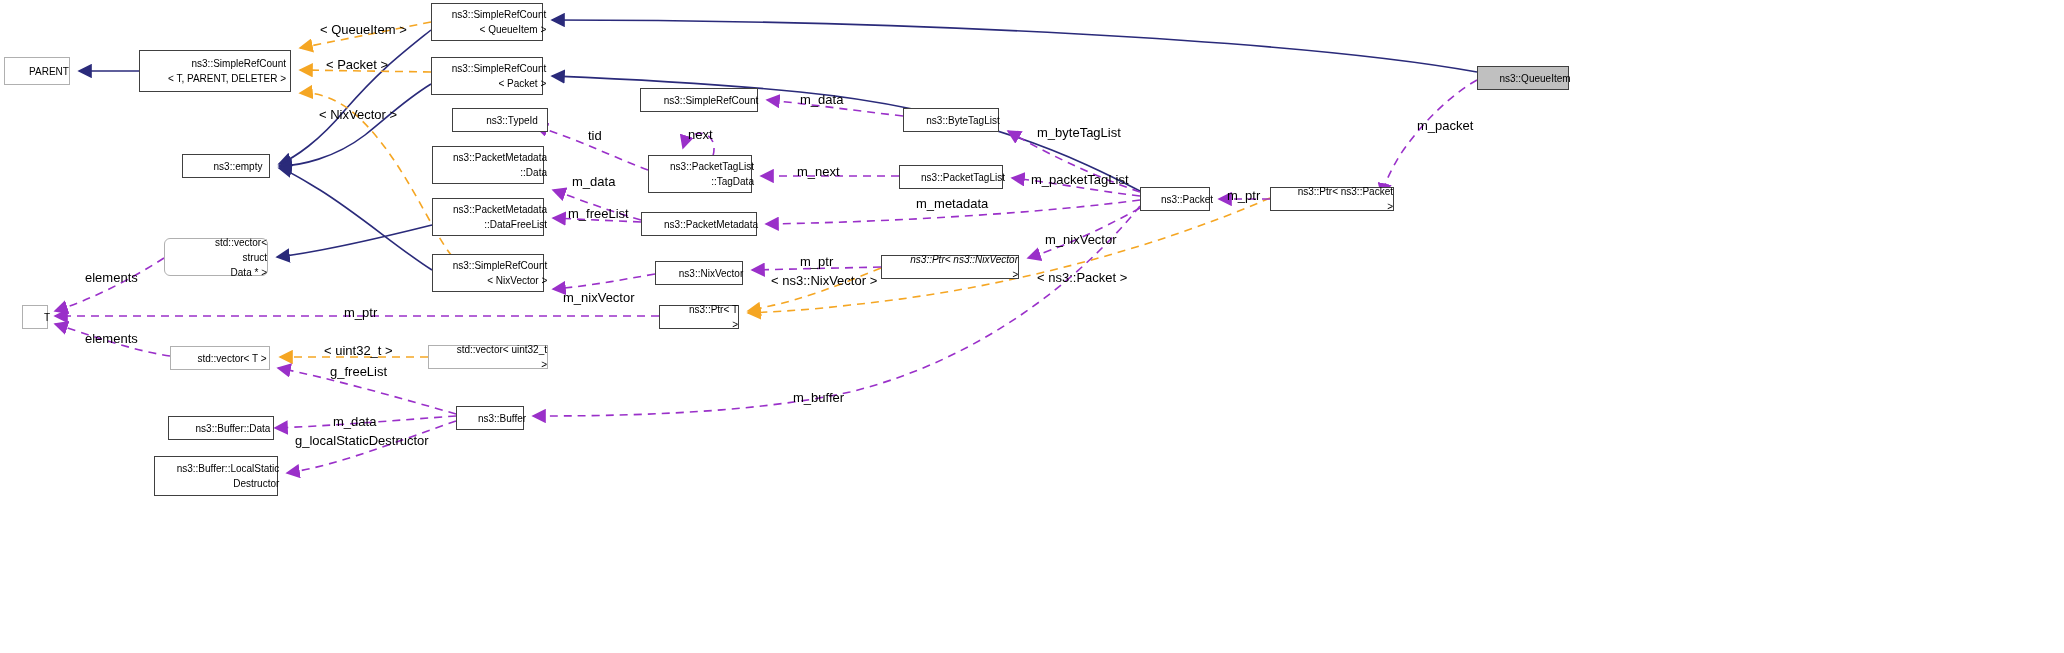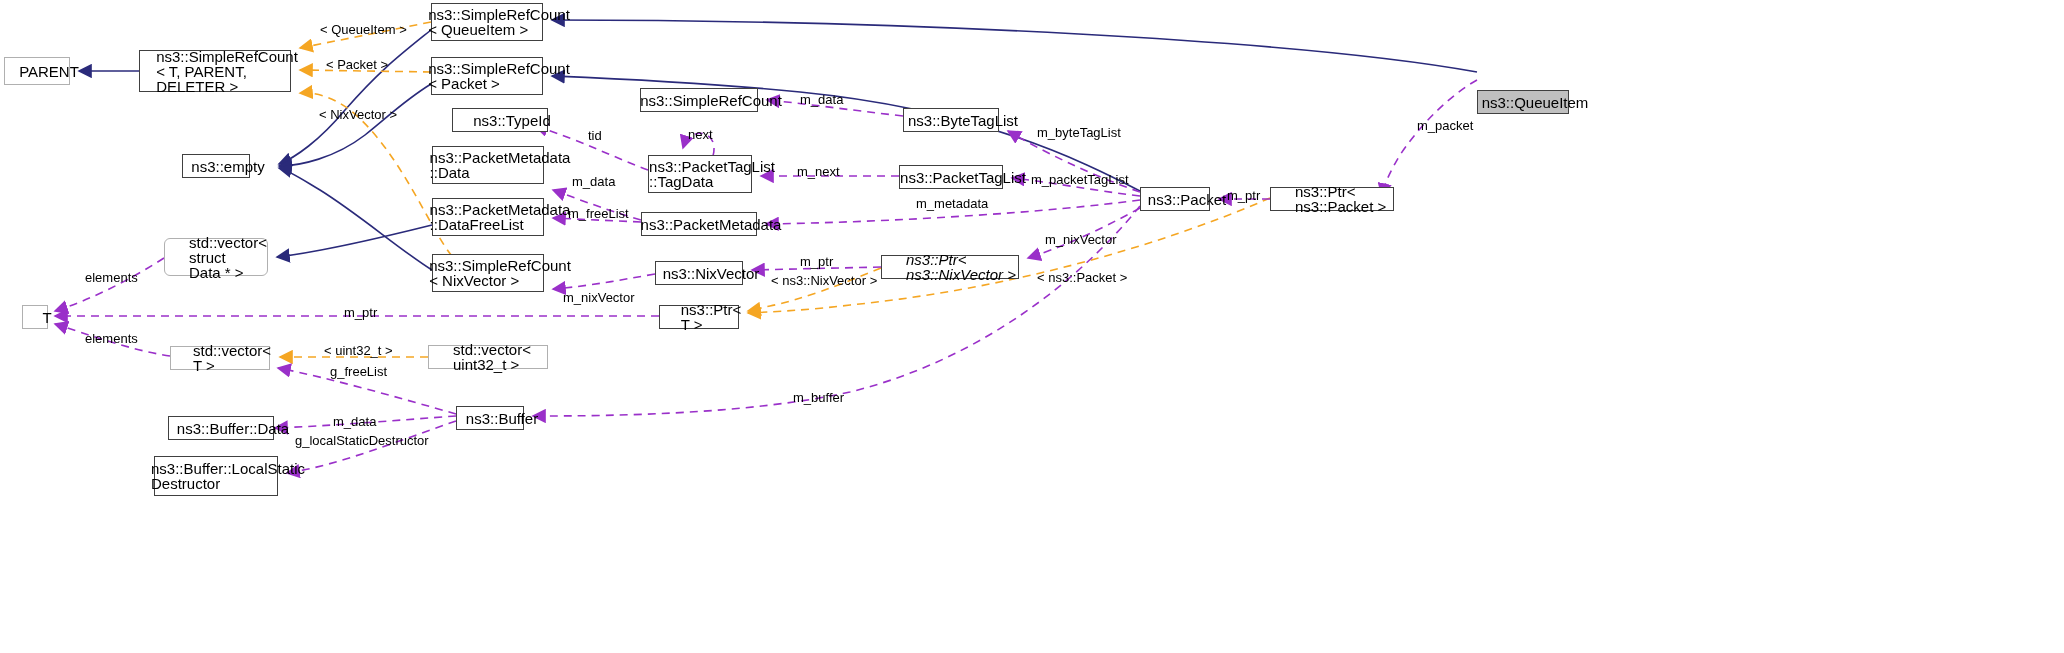--- a/index.html
+++ b/index.html
@@ -8,22 +8,22 @@
     width:2064px;height:653px;
     background:#ffffff;
     font-family:"Liberation Sans", sans-serif;
     overflow:hidden;
   }
   #edges{position:absolute;left:0;top:0;width:2064px;height:653px;}
   .node{
     position:absolute;
     box-sizing:border-box;
     display:flex;align-items:center;justify-content:center;
-    text-align:left;
-    font-size:15px;
+    text-align:right;
+    font-size:10px;
     line-height:15px;
     color:#000000;
     background:#ffffff;
     white-space:pre-line;
     z-index:5;
     padding-left:24px;
   }
   .node.solid{border:1.5px solid #404040;}
   .node.faint{border:1px solid #b0b0b0;}
   .node.current{background:#c0c0c0;border:1.5px solid #404040;}
@@ -94,21 +94,21 @@
       <path d="M456,421 C400,440 340,465 287,473"></path>
       <path d="M1140,206 C1080,280 980,360 850,392 C750,414 620,416 533,416"></path>
       <path d="M1477,80 C1450,95 1420,125 1400,155 C1390,172 1385,182 1382,196"></path>
       <path d="M1270,199 L1219,199"></path>
     </g>
   </svg>
 
   <div class="node faint" style="left:4px;top:57px;width:66px;height:28px;">PARENT</div>
   <div class="node solid" style="left:139px;top:50px;width:152px;height:42px;">ns3::SimpleRefCount
 &lt; T, PARENT, DELETER &gt;</div>
-  <div class="node solid" style="left:182px;top:154px;width:68px;height:24px;">ns3::empty</div>
+  <div class="node solid" style="left:182px;top:154px;width:88px;height:24px;">ns3::empty</div>
   <div class="node faint" style="left:164px;top:238px;width:104px;height:38px;border-radius:6px;">std::vector&lt; struct
 Data * &gt;</div>
   <div class="node faint" style="left:22px;top:305px;width:24px;height:24px;">T</div>
   <div class="node faint" style="left:170px;top:346px;width:100px;height:24px;">std::vector&lt; T &gt;</div>
   <div class="node solid" style="left:168px;top:416px;width:106px;height:24px;">ns3::Buffer::Data</div>
   <div class="node solid" style="left:154px;top:456px;width:124px;height:40px;">ns3::Buffer::LocalStatic
 Destructor</div>
   <div class="node solid" style="left:431px;top:3px;width:112px;height:38px;">ns3::SimpleRefCount
 &lt; QueueItem &gt;</div>
   <div class="node solid" style="left:431px;top:57px;width:112px;height:38px;">ns3::SimpleRefCount
@@ -126,21 +126,21 @@
   <div class="node solid" style="left:648px;top:155px;width:104px;height:38px;">ns3::PacketTagList
 ::TagData</div>
   <div class="node solid" style="left:641px;top:212px;width:116px;height:24px;">ns3::PacketMetadata</div>
   <div class="node solid" style="left:655px;top:261px;width:88px;height:24px;">ns3::NixVector</div>
   <div class="node solid" style="left:659px;top:305px;width:80px;height:24px;">ns3::Ptr&lt; T &gt;</div>
   <div class="node solid" style="left:903px;top:108px;width:96px;height:24px;">ns3::ByteTagList</div>
   <div class="node solid" style="left:899px;top:165px;width:104px;height:24px;">ns3::PacketTagList</div>
   <div class="node solid" style="left:881px;top:255px;width:138px;height:24px;font-style:italic;">ns3::Ptr&lt; ns3::NixVector &gt;</div>
   <div class="node solid" style="left:1140px;top:187px;width:70px;height:24px;">ns3::Packet</div>
   <div class="node solid" style="left:1270px;top:187px;width:124px;height:24px;">ns3::Ptr&lt; ns3::Packet &gt;</div>
-  <div class="node current" style="left:1477px;top:66px;width:92px;height:24px;margin-top:24px;">ns3::QueueItem</div>
+  <div class="node current" style="left:1477px;top:66px;width:92px;height:24px;">ns3::QueueItem</div>
 
   <div class="edge-label" style="left:320px;top:22px;">&lt; QueueItem &gt;</div>
   <div class="edge-label" style="left:326px;top:57px;">&lt; Packet &gt;</div>
   <div class="edge-label" style="left:319px;top:107px;">&lt; NixVector &gt;</div>
   <div class="edge-label" style="left:588px;top:128px;">tid</div>
   <div class="edge-label" style="left:688px;top:127px;">next</div>
   <div class="edge-label" style="left:572px;top:174px;">m_data</div>
   <div class="edge-label" style="left:568px;top:206px;">m_freeList</div>
   <div class="edge-label" style="left:800px;top:92px;">m_data</div>
   <div class="edge-label" style="left:797px;top:164px;">m_next</div>

